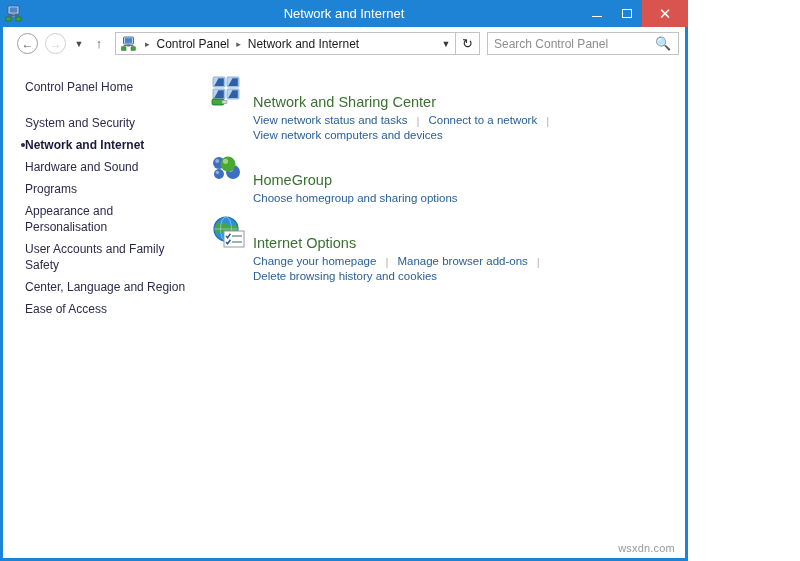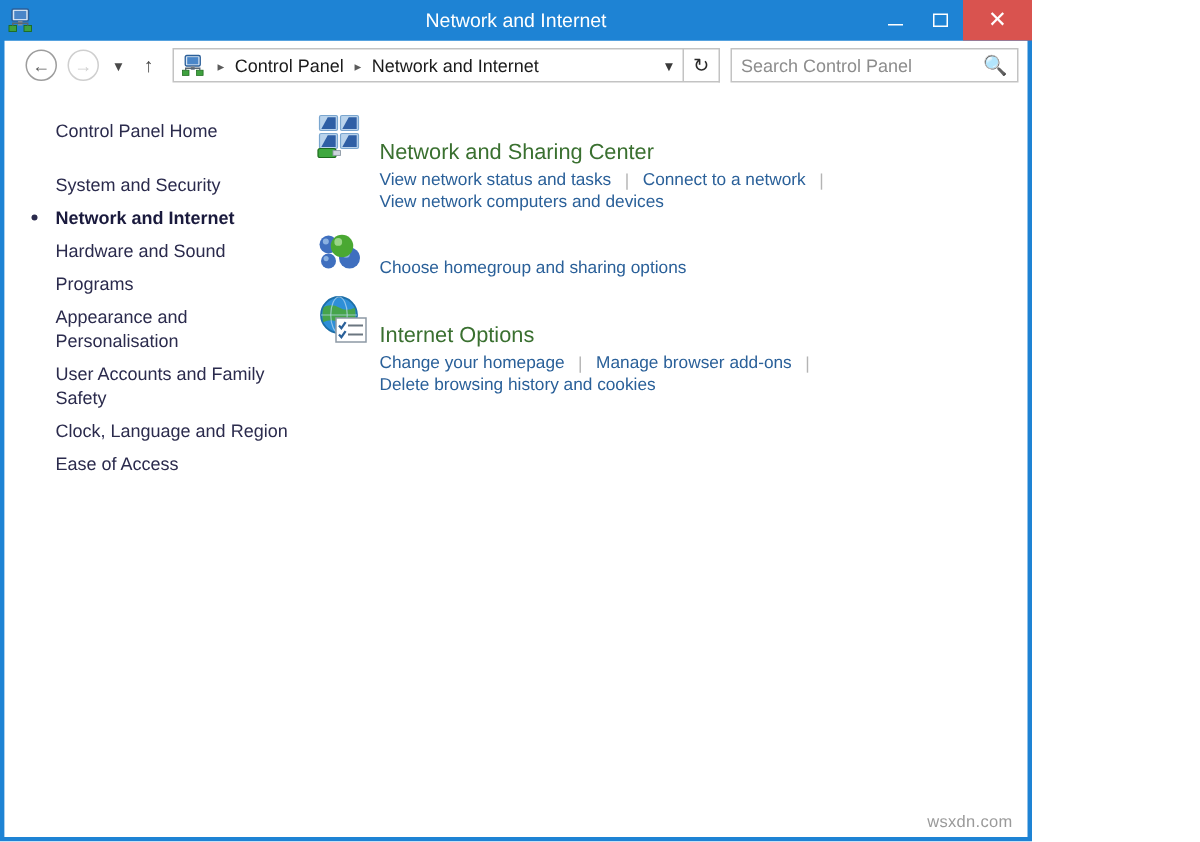--- a/index.html
+++ b/index.html
@@ -174,21 +174,21 @@
   }
   #sidebar {
     width: 202px;
     flex: 0 0 202px;
     padding-top: 16px;
     background: #ffffff;
   }
   .side-item {
     font-size: 12px;
     color: #2b2b4d;
-    padding: 3px 10px 3px 34px;
+    padding: 3px 10px 3px 22px;
     line-height: 16px;
     position: relative;
   }
   .side-item.home { margin-bottom: 14px; }
   .side-item.selected { font-weight: bold; color: #1a1a3d; }
   .side-item.selected::before {
     content: "";
     position: absolute;
     left: 18px; top: 9px;
     width: 4px; height: 4px;
@@ -322,21 +322,21 @@
   <div id="body">
 
     <div id="sidebar">
       <div class="side-item home">Control Panel Home</div>
       <div class="side-item">System and Security</div>
       <div class="side-item selected">Network and Internet</div>
       <div class="side-item">Hardware and Sound</div>
       <div class="side-item">Programs</div>
       <div class="side-item">Appearance and Personalisation</div>
       <div class="side-item">User Accounts and Family Safety</div>
-      <div class="side-item">Clock, Language and Region</div>
+      <div class="side-item">Center, Language and Region</div>
       <div class="side-item">Ease of Access</div>
     </div>
 
     <div id="content">
 
       <div class="cat">
         <div class="cat-icon">
           <svg viewBox="0 0 34 34" width="34" height="34">
             <g>
               <rect x="2" y="3" width="12" height="10" rx="1" fill="#b9d3ec" stroke="#7aa6cf" stroke-width=".8"></rect>
@@ -373,20 +373,21 @@
             <circle cx="6.2" cy="9" r="2" fill="#9dc2ea" opacity=".8"></circle>
             <circle cx="22" cy="20" r="7" fill="#3f6fbf"></circle>
             <circle cx="19.8" cy="17.5" r="2.4" fill="#9dc2ea" opacity=".8"></circle>
             <circle cx="17" cy="12" r="7.5" fill="#4aa832"></circle>
             <circle cx="14.5" cy="9.3" r="2.6" fill="#a8dd96" opacity=".85"></circle>
             <circle cx="8" cy="22" r="5" fill="#3f6fbf"></circle>
             <circle cx="6.4" cy="20.4" r="1.7" fill="#9dc2ea" opacity=".8"></circle>
           </svg>
         </div>
         <div class="cat-body">
+          <div class="cat-title">HomeGroup</div>
           <div class="cat-links">
             <span class="cat-link">Choose homegroup and sharing options</span>
           </div>
         </div>
       </div>
 
       <div class="cat">
         <div class="cat-icon">
           <svg viewBox="0 0 34 34" width="34" height="34">
             <circle cx="15" cy="14" r="12" fill="#2e8fd8"></circle>

